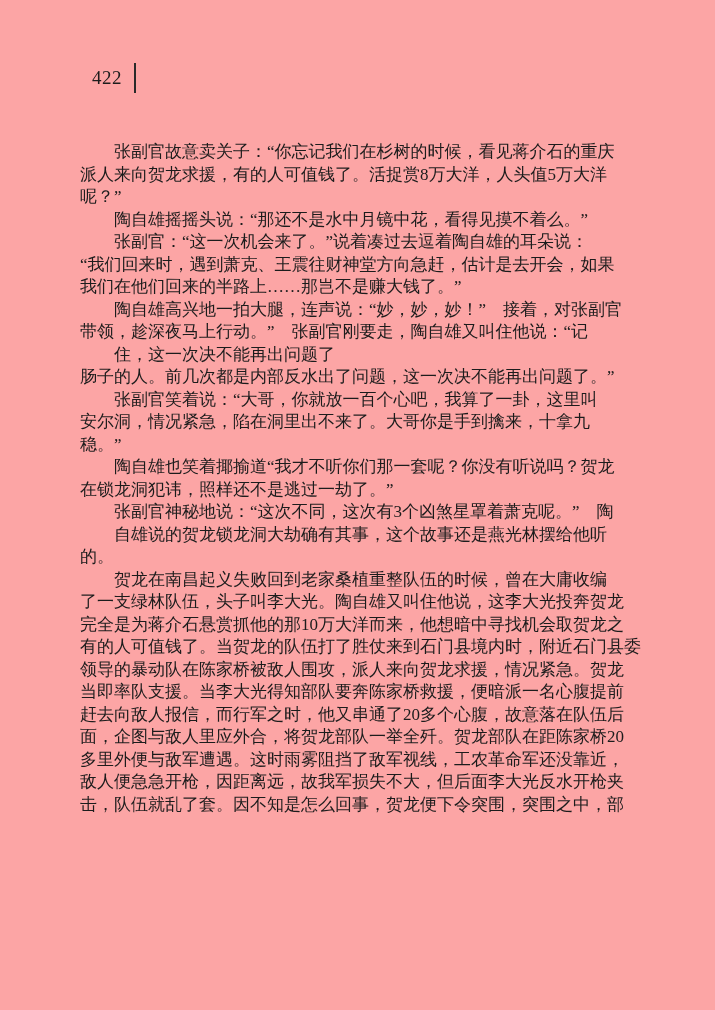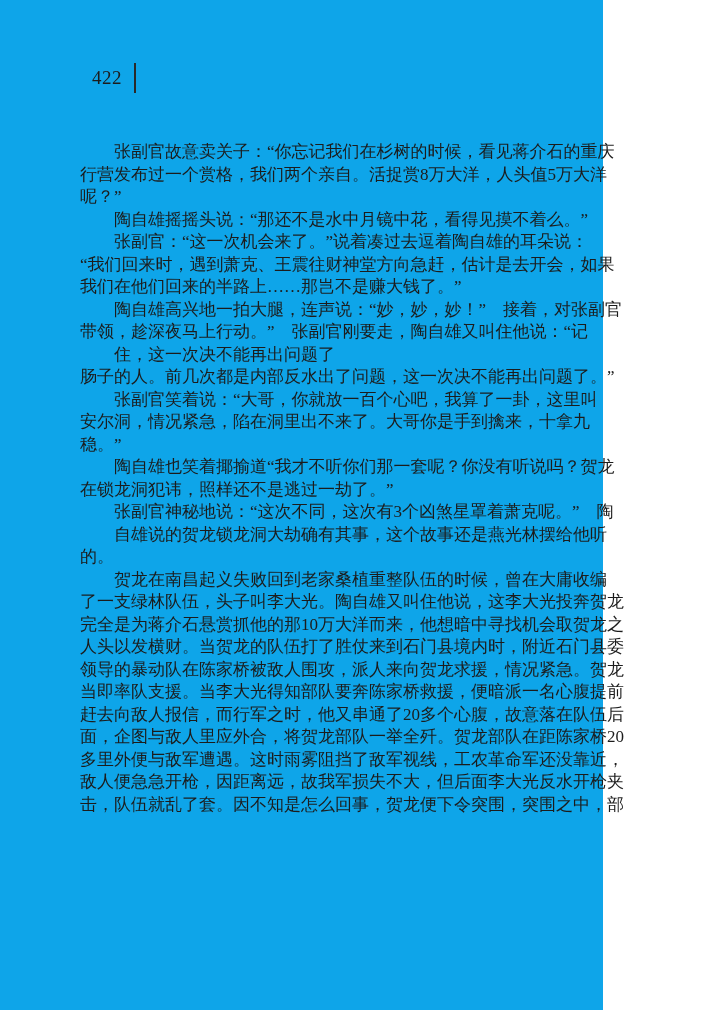--- a/index.html
+++ b/index.html
@@ -9,26 +9,25 @@
   }
   body {
     width: 715px;
     height: 1010px;
     overflow: hidden;
     position: relative;
   }
   .page {
     position: absolute;
     inset: 0;
-    width: 566px;
+    width: 715px;
     height: 1010px;
-    background: #0ea5e9;
+    background: #fca5a5;
     color: #1c1c1c;
     font-family: "Liberation Serif", "DejaVu Serif", serif;
-    padding-left: 37px;
   }
   .page-header {
     position: absolute;
     left: 92px;
     top: 62px;
     display: flex;
     align-items: center;
     height: 32px;
   }
   .page-number {
@@ -64,42 +63,42 @@
 </head>
 <body>
 
 <div class="page">
   <div class="page-header">
     <span class="page-number">422</span>
     <span class="page-number-rule"></span>
   </div>
   <div class="text-block">
       <div class="line indent">张副官故意卖关子：“你忘记我们在杉树的时候，看见蒋介石的重庆</div>
-      <div class="line">行营发布过一个赏格，我们两个亲自。活捉赏8万大洋，人头值5万大洋</div>
+      <div class="line">派人来向贺龙求援，有的人可值钱了。活捉赏8万大洋，人头值5万大洋</div>
       <div class="line">呢？”</div>
       <div class="line indent">陶自雄摇摇头说：“那还不是水中月镜中花，看得见摸不着么。”</div>
       <div class="line indent">张副官：“这一次机会来了。”说着凑过去逗着陶自雄的耳朵说：</div>
       <div class="line">“我们回来时，遇到萧克、王震往财神堂方向急赶，估计是去开会，如果</div>
       <div class="line">我们在他们回来的半路上……那岂不是赚大钱了。”</div>
       <div class="line indent">陶自雄高兴地一拍大腿，连声说：“妙，妙，妙！”　接着，对张副官</div>
       <div class="line">带领，趁深夜马上行动。”　张副官刚要走，陶自雄又叫住他说：“记</div>
       <div class="line indent">住，这一次决不能再出问题了</div>
       <div class="line">肠子的人。前几次都是内部反水出了问题，这一次决不能再出问题了。”</div>
       <div class="line indent">张副官笑着说：“大哥，你就放一百个心吧，我算了一卦，这里叫</div>
       <div class="line">安尔洞，情况紧急，陷在洞里出不来了。大哥你是手到擒来，十拿九</div>
       <div class="line">稳。”</div>
       <div class="line indent">陶自雄也笑着揶揄道“我才不听你们那一套呢？你没有听说吗？贺龙</div>
       <div class="line">在锁龙洞犯讳，照样还不是逃过一劫了。”</div>
       <div class="line indent">张副官神秘地说：“这次不同，这次有3个凶煞星罩着萧克呢。”　陶</div>
       <div class="line indent">自雄说的贺龙锁龙洞大劫确有其事，这个故事还是燕光林摆给他听</div>
       <div class="line">的。</div>
       <div class="line indent">贺龙在南昌起义失败回到老家桑植重整队伍的时候，曾在大庸收编</div>
       <div class="line">了一支绿林队伍，头子叫李大光。陶自雄又叫住他说，这李大光投奔贺龙</div>
       <div class="line">完全是为蒋介石悬赏抓他的那10万大洋而来，他想暗中寻找机会取贺龙之</div>
-      <div class="line">人头以发横财。当贺龙的队伍打了胜仗来到石门县境内时，附近石门县委</div>
+      <div class="line">有的人可值钱了。当贺龙的队伍打了胜仗来到石门县境内时，附近石门县委</div>
       <div class="line">领导的暴动队在陈家桥被敌人围攻，派人来向贺龙求援，情况紧急。贺龙</div>
       <div class="line">当即率队支援。当李大光得知部队要奔陈家桥救援，便暗派一名心腹提前</div>
       <div class="line">赶去向敌人报信，而行军之时，他又串通了20多个心腹，故意落在队伍后</div>
       <div class="line">面，企图与敌人里应外合，将贺龙部队一举全歼。贺龙部队在距陈家桥20</div>
       <div class="line">多里外便与敌军遭遇。这时雨雾阻挡了敌军视线，工农革命军还没靠近，</div>
       <div class="line">敌人便急急开枪，因距离远，故我军损失不大，但后面李大光反水开枪夹</div>
       <div class="line">击，队伍就乱了套。因不知是怎么回事，贺龙便下令突围，突围之中，部</div>
     </div>
 </div>
 

